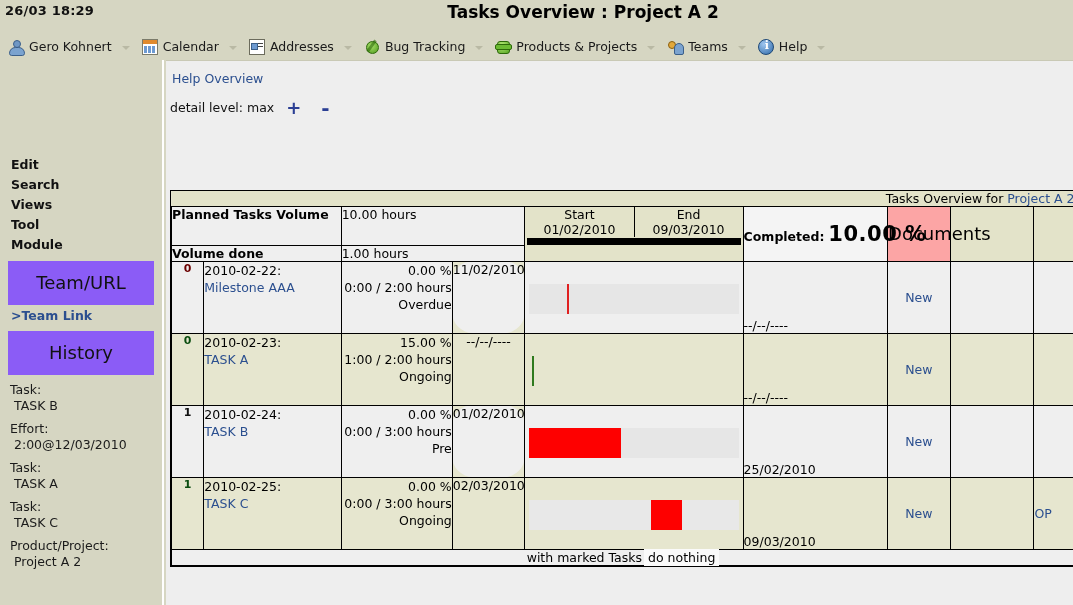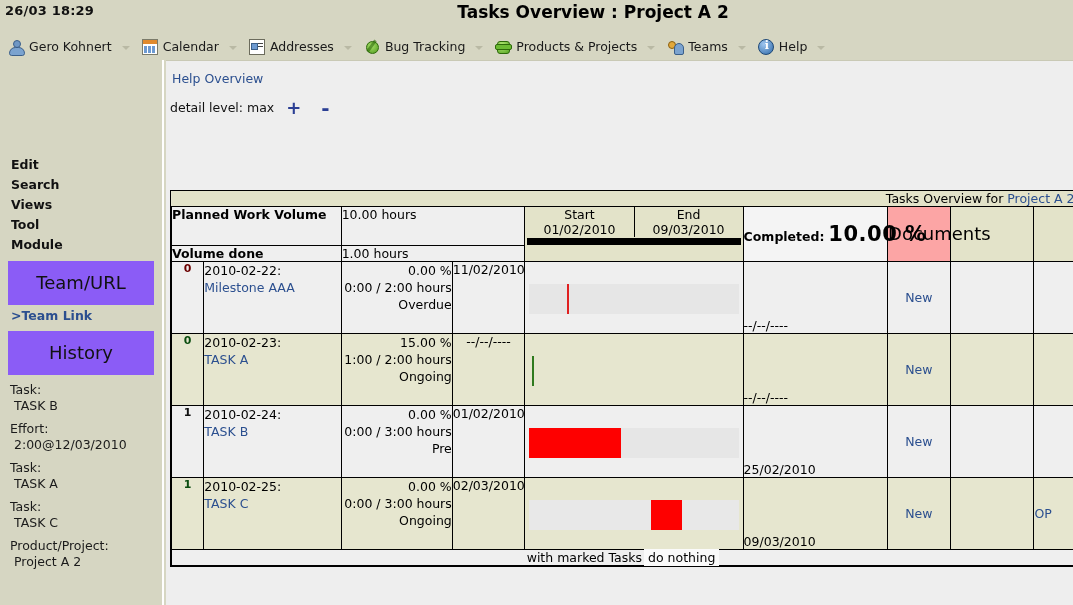--- a/index.html
+++ b/index.html
@@ -18,21 +18,21 @@
   .topbar {
     position: absolute; top: 0; left: 0; width: 1073px; height: 33px;
     background: #d6d6c2;
   }
   .clock {
     position: absolute; left: 5px; top: 3px;
     font-size: 13px; font-weight: bold; color: #111;
     letter-spacing: .2px;
   }
   .page-title {
-    position: absolute; left: 10px; top: 2px; width: 966px;
+    position: absolute; left: 0; top: 2px; width: 966px;
     text-align: center; font-size: 17px; font-weight: bold; color: #000;
     padding-left: 200px;
   }
 
   
   .menubar {
     position: absolute; top: 33px; left: 0; width: 1073px; height: 27px;
     background: #d6d6c2;
     display: flex; align-items: center;
     padding-left: 6px;
@@ -175,21 +175,21 @@
     width: 32px; text-align: center; font-size: 11px; font-weight: bold;
     padding-top: 4px;
   }
   .flag-red { background: #e07d7d; color: #6b0000; }
   .flag-green { background: #98e29a; color: #0b4d10; }
   .flag-none { background: #f4f4f4; color: #111; }
 
   .c-name { font-size: 12.5px; padding: 6px 6px 6px 8px; line-height: 17px; }
   .c-name a { color: #2b4f8f; text-decoration: none; }
   .c-prog { font-size: 12.5px; text-align: right; padding: 6px 7px 6px 4px; line-height: 17px; }
-  .c-date { font-size: 12.5px; text-align: center; padding: 6px 4px; white-space: nowrap; }
+  .c-date { font-size: 12.5px; text-align: center; padding: 6px 4px; white-space: nowrap; border-radius: 21px; }
   .c-bar { position: relative; padding: 0 !important; }
   .barlane {
     position: absolute; left: 4px; right: 4px; top: 22px; height: 30px;
     background: #e6e6e6;
   }
   .barfill { position: absolute; top: 0; height: 30px; background: #fe0000; }
   .marker { position: absolute; top: 0; width: 2px; height: 30px; }
   .c-end {
     font-size: 12.5px; padding: 0 0 6px 8px; vertical-align: bottom !important;
     white-space: nowrap;
@@ -332,21 +332,21 @@
         </colgroup>
 
         <tbody>
             <tr>
           <td class="banner" colspan="9" style="border-bottom:1px solid #000;">
             <span>Tasks Overview for </span><span class="proj">Project A 2</span>
           </td>
         </tr>
 
         <tr>
-          <td class="hdr-lbl" colspan="2">Planned Work Volume</td>
+          <td class="hdr-lbl" colspan="2">Planned Tasks Volume</td>
           <td class="hdr-val" colspan="2">10.00 hours</td>
 
           <td class="hdr-se" style="border-bottom:none;">
             <table style="width:100%;border-collapse:collapse;">
               <tbody>
                     <tr>
                 <td style="width:50%;text-align:center;border:none;padding:0;">
                   <span>Start</span>
                 </td>
                 <td style="width:50%;text-align:center;border:none;padding:0;border-left:1px solid #000;">

